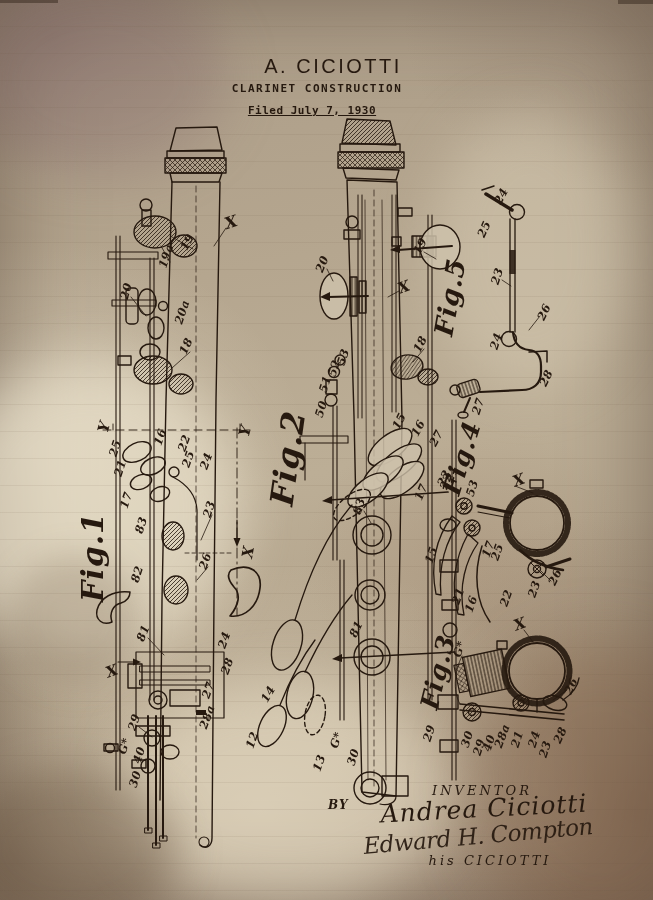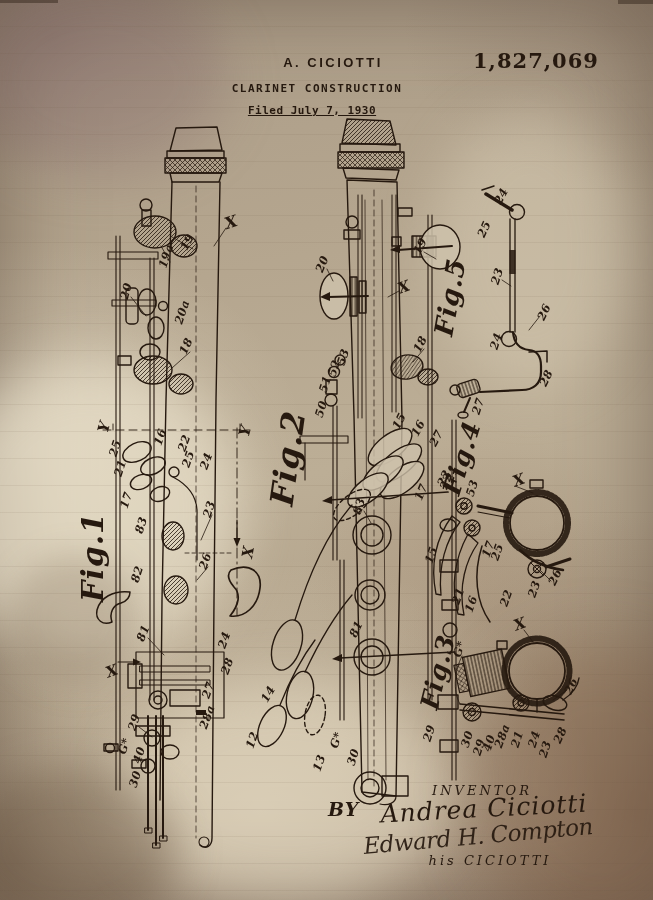--- a/index.html
+++ b/index.html
@@ -15,30 +15,30 @@
           radial-gradient(240px 200px at 72% 62%, rgba(150,118,94,.22), transparent 70%),
           linear-gradient(168deg,#ab9c88 0%,#b4a58e 28%,#bcae96 52%,#b0a088 76%,#a38f7a 100%);
         box-shadow:inset 0 0 95px rgba(70,52,40,.5);}
   .stain{position:absolute;border-radius:50%;pointer-events:none;}
   .rules{position:absolute;inset:0;pointer-events:none;
          background:repeating-linear-gradient(180deg,transparent 0 26px,rgba(105,84,64,.09) 26px 27px);}
   .edge{position:absolute;background:#3c2e22;opacity:.55;}
   svg.draw{position:absolute;left:0;top:0;}
   .txt{position:absolute;white-space:nowrap;}
   .h-date{font-weight:bold;font-size:21px;letter-spacing:.5px;}
-  .h-name{font-family:"Liberation Sans",sans-serif;font-weight:bold;font-size:13px;letter-spacing:2.5px;text-align:center;}
+  .h-name{font-family:"Liberation Sans",sans-serif;font-weight:normal;font-size:20px;letter-spacing:2.5px;text-align:center;}
   .h-title{font-family:"DejaVu Sans Mono",monospace;font-weight:bold;font-size:11px;letter-spacing:1.5px;}
   .h-filed{font-family:"DejaVu Sans Mono",monospace;font-weight:bold;font-size:11px;letter-spacing:.5px;}
   .center{transform:translateX(-50%);}
   .co{position:absolute;font-style:italic;font-size:11.5px;font-weight:bold;letter-spacing:.3px;}
   .figlabel{position:absolute;font-style:italic;font-weight:bold;letter-spacing:1px;}
   .sig-inventor-cap,.sig-attorney-cap{font-style:italic;font-size:13px;letter-spacing:3px;}
   .sig-name{font-style:italic;font-size:25px;letter-spacing:1px;}
   .sig-scrawl{font-style:italic;font-size:23px;letter-spacing:-.5px;opacity:.92;}
-  .sig-by{font-style:italic;font-weight:bold;font-size:19px;letter-spacing:1px;}
+  .sig-by{font-style:italic;font-weight:bold;font-size:12px;letter-spacing:1px;}
   .wm{position:absolute;font-family:"Liberation Sans",sans-serif;font-weight:bold;
       color:rgba(255,255,255,.36);pointer-events:none;letter-spacing:2px;}
 </style>
 </head>
 <body>
 
 <div class="page">
 
   <div class="stain" style="left:-60px;top:360px;width:300px;height:300px;background:rgba(238,230,208,.6);filter:blur(26px);"></div>
   <div class="stain" style="left:120px;top:680px;width:330px;height:220px;background:rgba(233,224,200,.5);filter:blur(26px);"></div>
@@ -279,21 +279,20 @@
       <circle cx="521" cy="703" r="8" fill="url(#ht)"></circle>
         <circle cx="521" cy="703" r="3"></circle>
       <ellipse cx="555" cy="703" rx="12" ry="7" transform="rotate(15 555 703)" stroke-width="1.4"></ellipse>
       <path d="M563,700 C572,694 578,686 579,678" stroke-width="1.4"></path>
       <path d="M537,699 V712" stroke-width="1.4"></path>
       <path d="M567,690 L553,700 M462,656 C455,670 452,690 460,704" stroke-width="0.8"></path>
     </g>
   </svg>
 
   <div class="txt h-name center" style="left:333px;top:55px;">A. CICIOTTI</div>
-  <div class="txt h-date" style="left:473px;top:48px;letter-spacing:1px;">1,827,069</div>
   <div class="txt h-title center" style="left:317px;top:82px;">CLARINET CONSTRUCTION</div>
   <div class="txt h-filed center" style="left:312px;top:104px;text-decoration:underline;">Filed July 7, 1930</div>
 
   <div>
       <span class="co" style="left: 187px; top: 242px; transform: translate(-50%, -50%) rotate(-62deg);">19</span>
       <span class="co" style="left: 166px; top: 256px; transform: translate(-50%, -50%) rotate(-72deg);">19a</span>
       <span class="co" style="left: 126px; top: 291px; transform: translate(-50%, -50%) rotate(-76deg);">20</span>
       <span class="co" style="left: 182px; top: 312px; transform: translate(-50%, -50%) rotate(-72deg);">20a</span>
       <span class="co" style="left: 186px; top: 346px; transform: translate(-50%, -50%) rotate(-65deg);">18</span>
       <span class="co" style="left: 231px; top: 222px; transform: translate(-50%, -50%) rotate(-18deg); font-size: 16px;">X</span>

